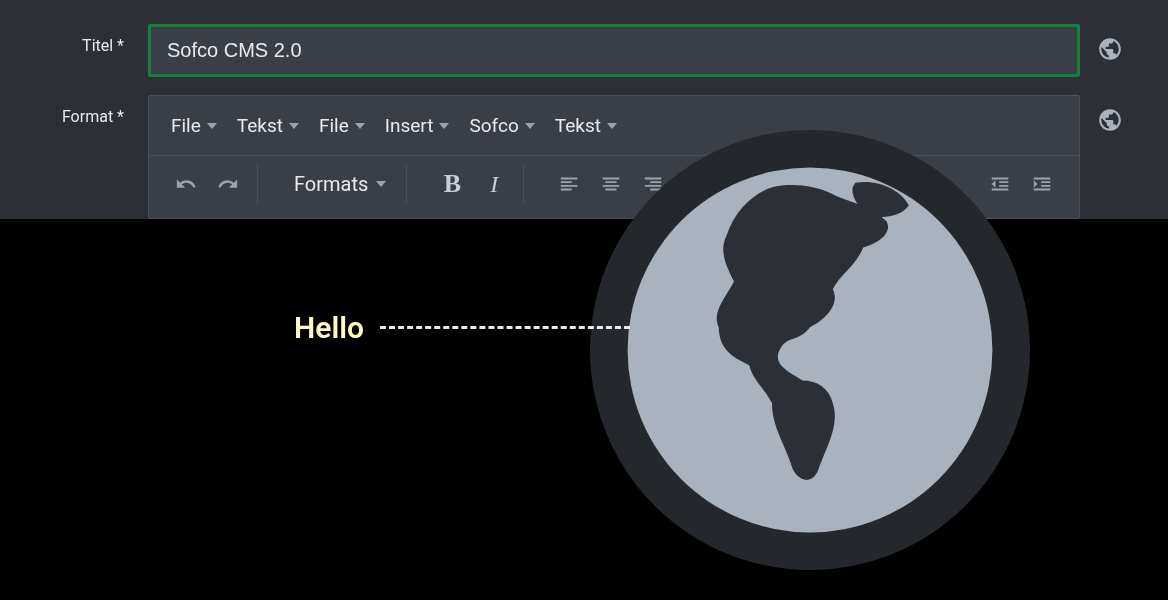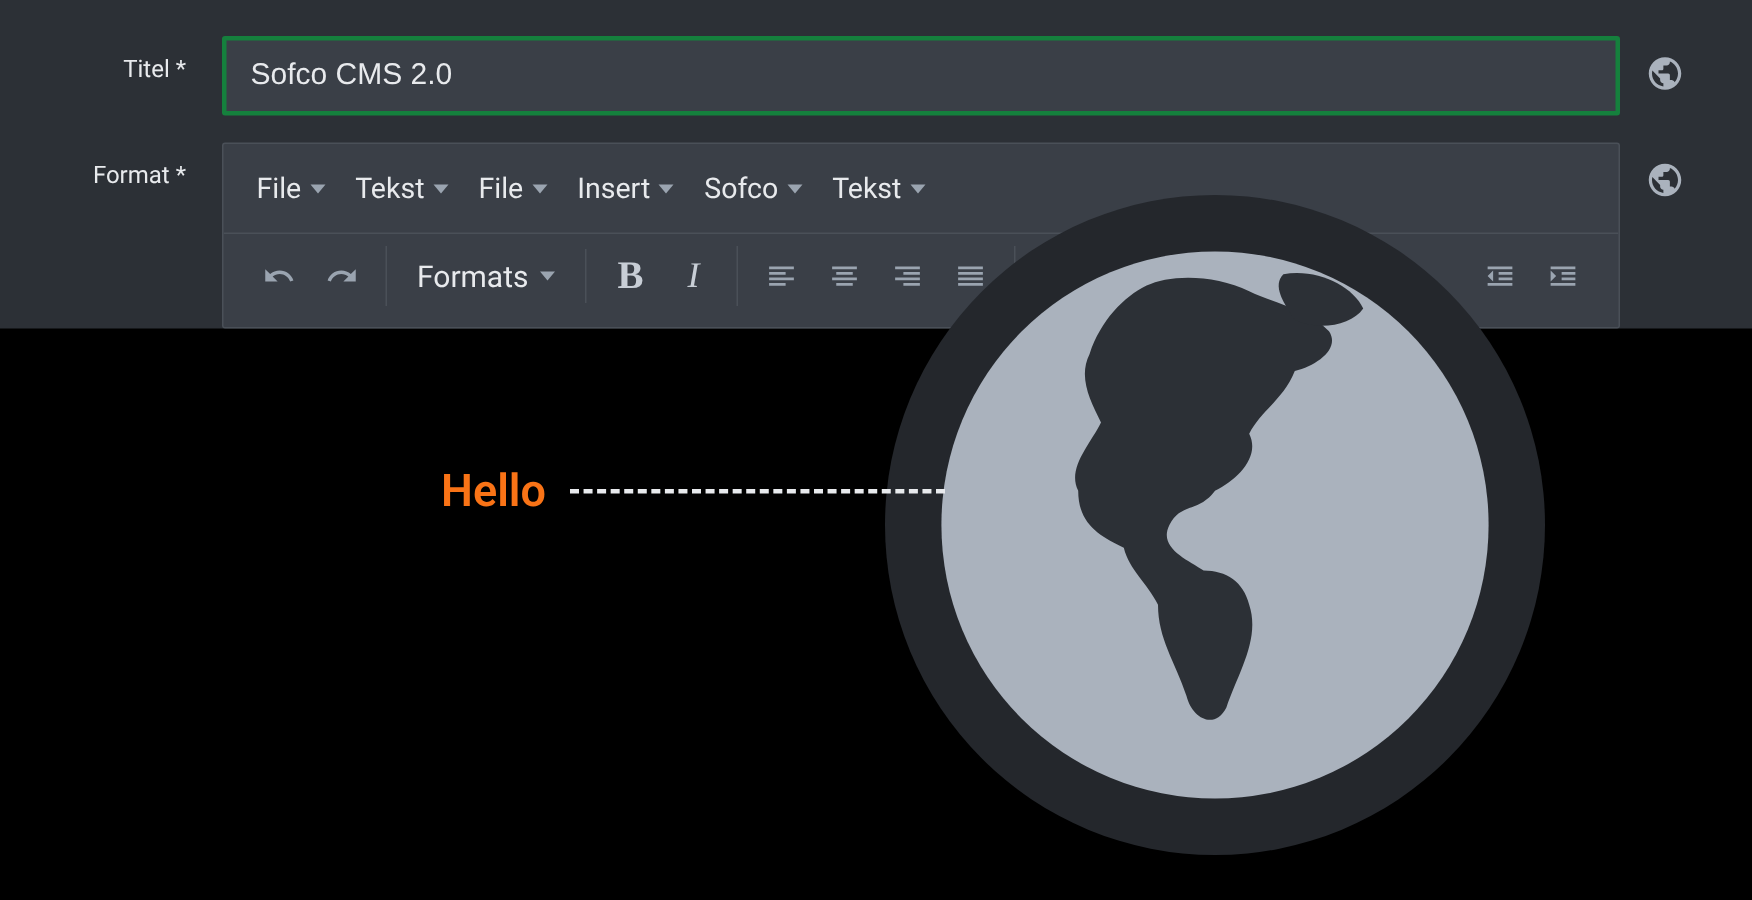--- a/index.html
+++ b/index.html
@@ -77,21 +77,21 @@
     width: 0; height: 0;
     border-left: 5px solid transparent;
     border-right: 5px solid transparent;
     border-top: 6px solid #9aa4b0;
     margin-left: 2px;
   }
   .toolbar {
     display: flex;
     align-items: center;
     padding: 8px 8px 14px 8px;
-    gap: 0;
+    gap: 16px;
   }
   .tool-group {
     display: flex;
     align-items: center;
     border-right: 1px solid #4a5058;
     padding: 0 8px;
   }
   .tool-group:last-child { border-right: none; }
   .tool-btn {
     background: transparent;
@@ -152,21 +152,21 @@
     position: absolute;
     left: 280px;
     top: 140px;
   }
   .greet-row {
     display: flex;
     align-items: center;
     margin-bottom: 28px;
   }
   .greet-text {
-    color: #f97316;
+    color: #fef9c3;
     font-size: 30px;
     font-weight: 600;
     margin-right: 16px;
     text-align: right;
   }
   .greet-dashes {
     border-top: 3px dashed #e8eaed;
     height: 0;
   }
 </style>

